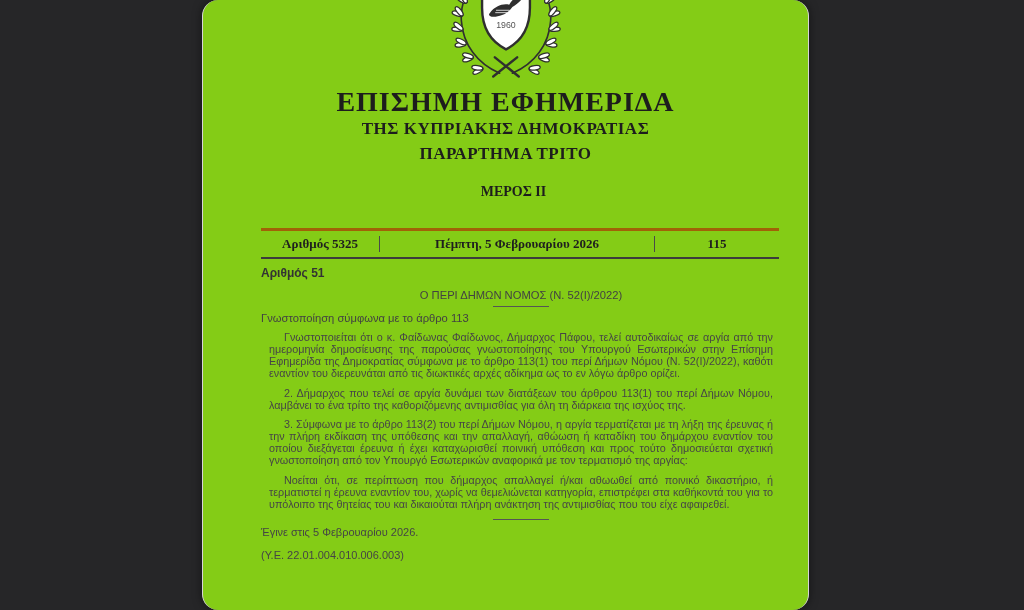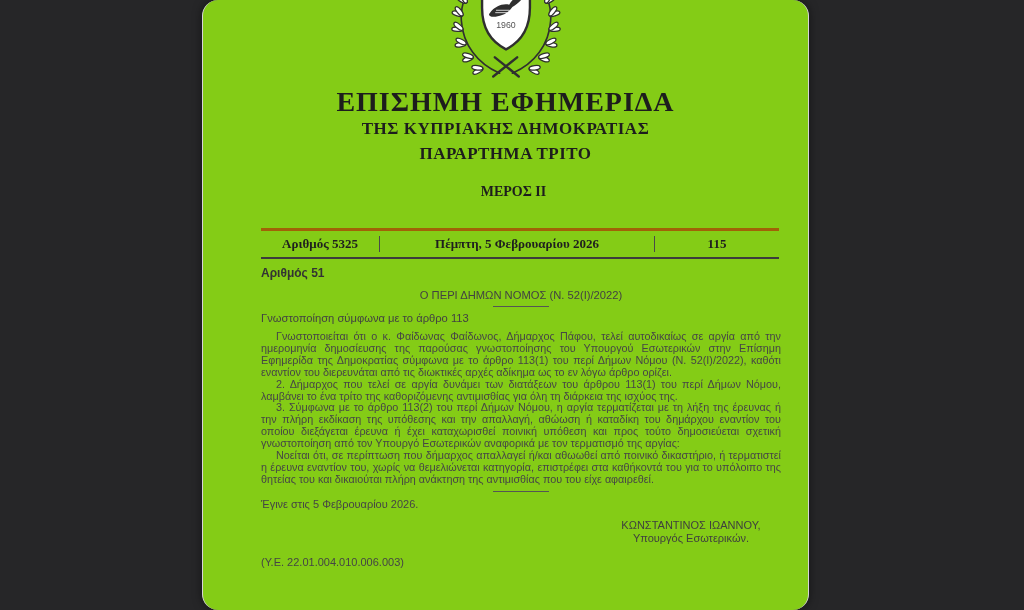--- a/index.html
+++ b/index.html
@@ -43,21 +43,21 @@
 
   .notice{
     position:absolute;top:266px;left:58px;width:520px;color:#454545;
   }
   .notice-number{font-size:12px;font-weight:bold;color:#333;margin:0 0 9px 0;}
   .law-title{font-size:11.2px;text-align:center;margin:0 0 4px 0;color:#424242;}
   .rule{width:56px;border:none;border-top:1.5px solid #555;margin:5px auto 5px auto;}
   .subject{font-size:11.2px;margin:0 0 7px 0;color:#424242;}
   .para{
     font-size:10.8px;line-height:11.9px;text-align:justify;text-indent:15px;
-    margin:0;color:#464646;
+    margin:8px;color:#464646;
   }
   .date-line{font-size:11px;text-align:left;margin:6px 0 0 0;color:#454545;}
   .signature{
     width:210px;margin:9px 0 0 325px;text-align:center;
     font-size:11px;line-height:13px;color:#3f3f3f;
   }
   .reference{font-size:11px;margin:11px 0 0 0;color:#454545;}
 </style>
 </head>
 <body>
@@ -112,21 +112,17 @@
     <p class="subject">Γνωστοποίηση σύμφωνα με το άρθρο 113</p>
 
     <p class="para">Γνωστοποιείται ότι ο κ. Φαίδωνας Φαίδωνος, Δήμαρχος Πάφου, τελεί αυτοδικαίως σε αργία από την ημερομηνία δημοσίευσης της παρούσας γνωστοποίησης του Υπουργού Εσωτερικών στην Επίσημη Εφημερίδα της Δημοκρατίας σύμφωνα με το άρθρο 113(1) του περί Δήμων Νόμου (Ν. 52(Ι)/2022), καθότι εναντίον του διερευνάται από τις διωκτικές αρχές αδίκημα ως το εν λόγω άρθρο ορίζει.</p>
     <p class="para">2. Δήμαρχος που τελεί σε αργία δυνάμει των διατάξεων του άρθρου 113(1) του περί Δήμων Νόμου, λαμβάνει το ένα τρίτο της καθοριζόμενης αντιμισθίας για όλη τη διάρκεια της ισχύος της.</p>
     <p class="para">3. Σύμφωνα με το άρθρο 113(2) του περί Δήμων Νόμου, η αργία τερματίζεται με τη λήξη της έρευνας ή την πλήρη εκδίκαση της υπόθεσης και την απαλλαγή, αθώωση ή καταδίκη του δημάρχου εναντίον του οποίου διεξάγεται έρευνα ή έχει καταχωρισθεί ποινική υπόθεση και προς τούτο δημοσιεύεται σχετική γνωστοποίηση από τον Υπουργό Εσωτερικών αναφορικά με τον τερματισμό της αργίας:</p>
     <p class="para">Νοείται ότι, σε περίπτωση που δήμαρχος απαλλαγεί ή/και αθωωθεί από ποινικό δικαστήριο, ή τερματιστεί η έρευνα εναντίον του, χωρίς να θεμελιώνεται κατηγορία, επιστρέφει στα καθήκοντά του για το υπόλοιπο της θητείας του και δικαιούται πλήρη ανάκτηση της αντιμισθίας που του είχε αφαιρεθεί.</p>
 
     <hr class="rule">
     <p class="date-line">Έγινε στις 5 Φεβρουαρίου 2026.</p>
 
-    <div class="signature">
-      <div>ΚΩΝΣΤΑΝΤΙΝΟΣ ΙΩΑΝΝΟΥ,</div>
-      <div>Υπουργός Εσωτερικών.</div>
-    </div>
 
     <p class="reference">(Υ.Ε. 22.01.004.010.006.003)</p>
   </div>
 
 </div>
 
 </body></html>

